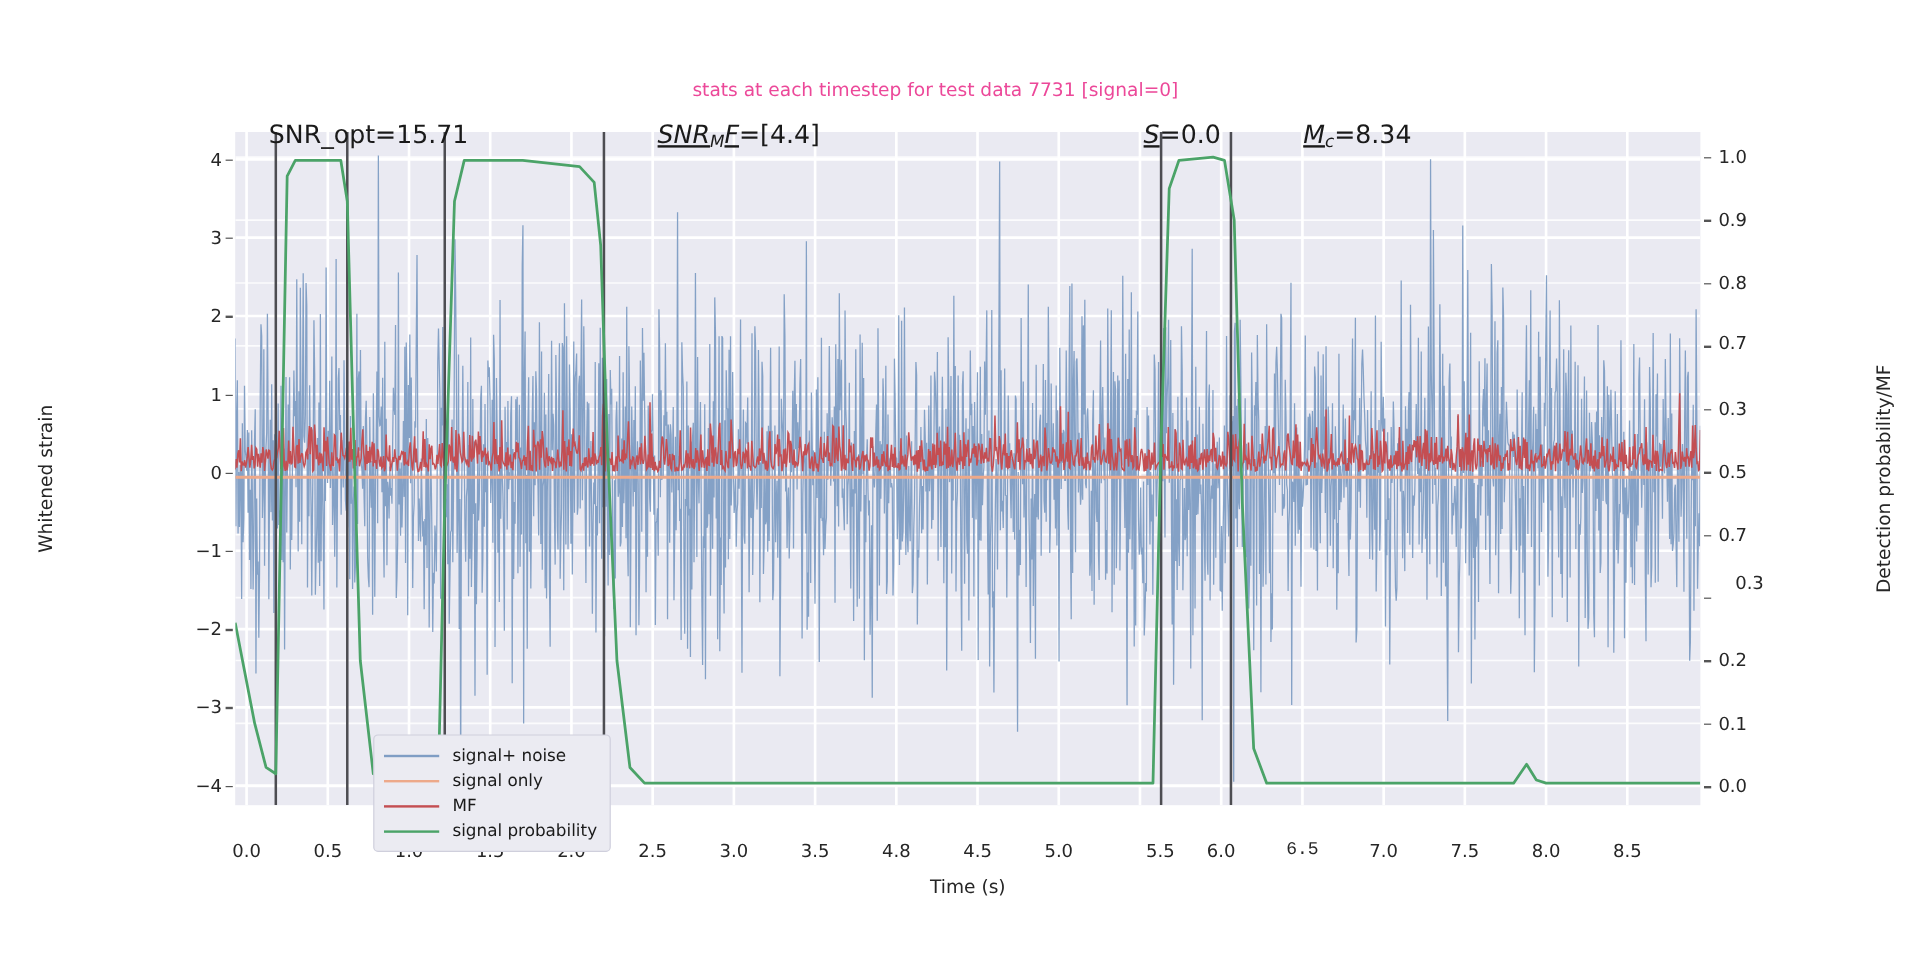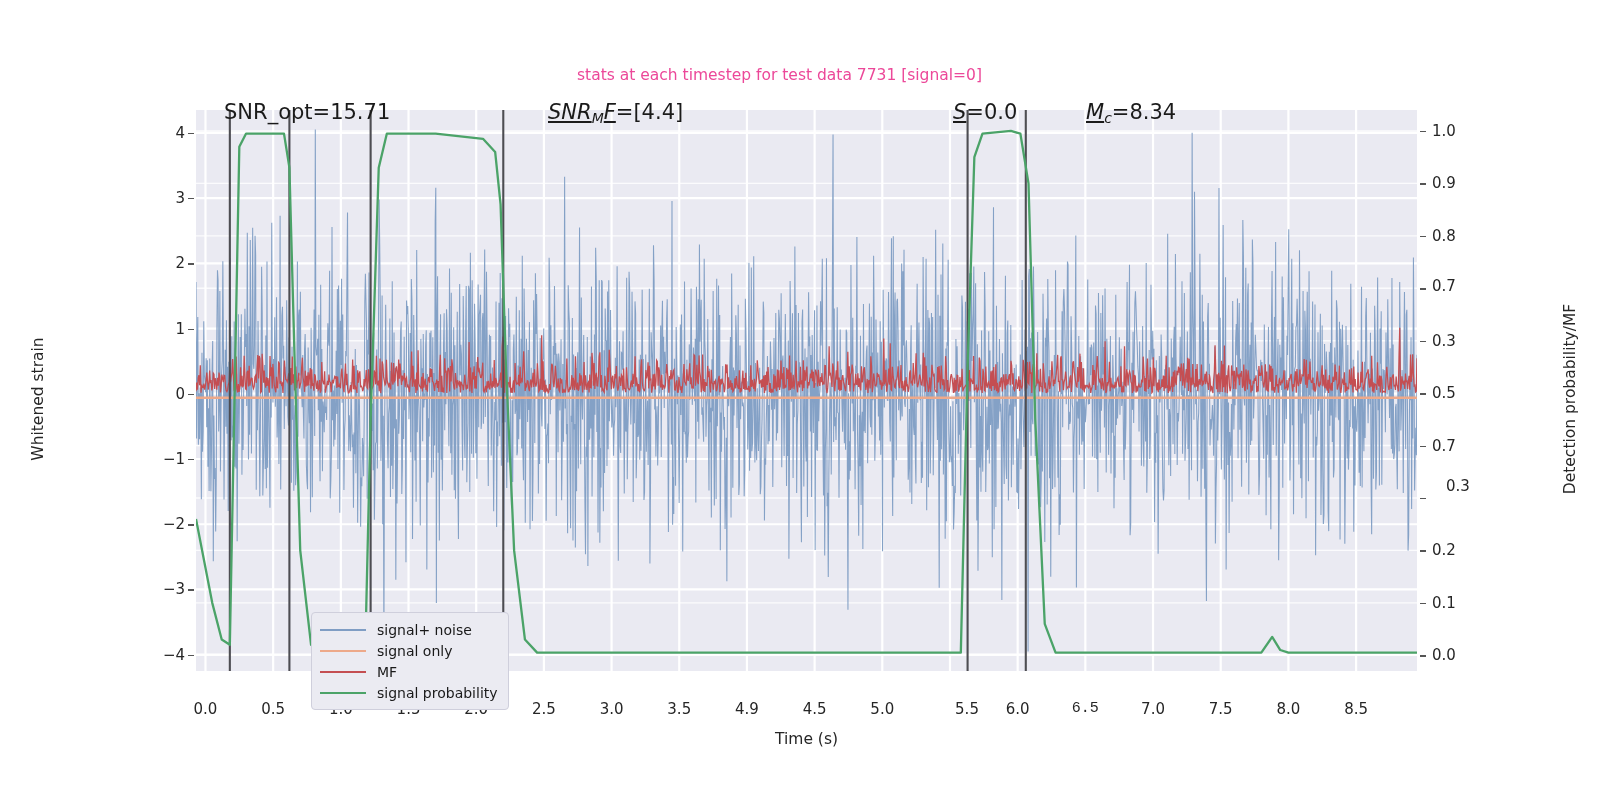--- a/index.html
+++ b/index.html
@@ -163,21 +163,21 @@
       <div class="tick-label ytick-right" style="top: 655.271px;">0.0</div>
       <div class="tick-mark tick-right" style="top: 655.271px;"></div>
       <div class="tick-label xtick" style="left: 205.476px;">0.0</div>
       <div class="tick-label xtick" style="left: 273.159px;">0.5</div>
       <div class="tick-label xtick" style="left: 340.841px;">1.0</div>
       <div class="tick-label xtick" style="left: 408.524px;">1.5</div>
       <div class="tick-label xtick" style="left: 476.207px;">2.0</div>
       <div class="tick-label xtick" style="left: 543.89px;">2.5</div>
       <div class="tick-label xtick" style="left: 611.573px;">3.0</div>
       <div class="tick-label xtick" style="left: 679.256px;">3.5</div>
-      <div class="tick-label xtick" style="left: 746.939px;">4.9</div>
+      <div class="tick-label xtick" style="left: 746.939px;">4.8</div>
       <div class="tick-label xtick" style="left: 814.622px;">4.5</div>
       <div class="tick-label xtick" style="left: 882.305px;">5.0</div>
       <div class="tick-label xtick" style="left: 967px; text-align: right;">5.5</div>
       <div class="tick-label xtick" style="left: 1017.67px;">6.0</div>
       <div class="tick-label xtick" style="left: 1085.35px; font-family: Liberation Mono, monospace;">6.5</div>
       <div class="tick-label xtick" style="left: 1153.04px;">7.0</div>
       <div class="tick-label xtick" style="left: 1220.72px;">7.5</div>
       <div class="tick-label xtick" style="left: 1288.4px;">8.0</div>
       <div class="tick-label xtick" style="left: 1356.09px;">8.5</div>
     </div>

